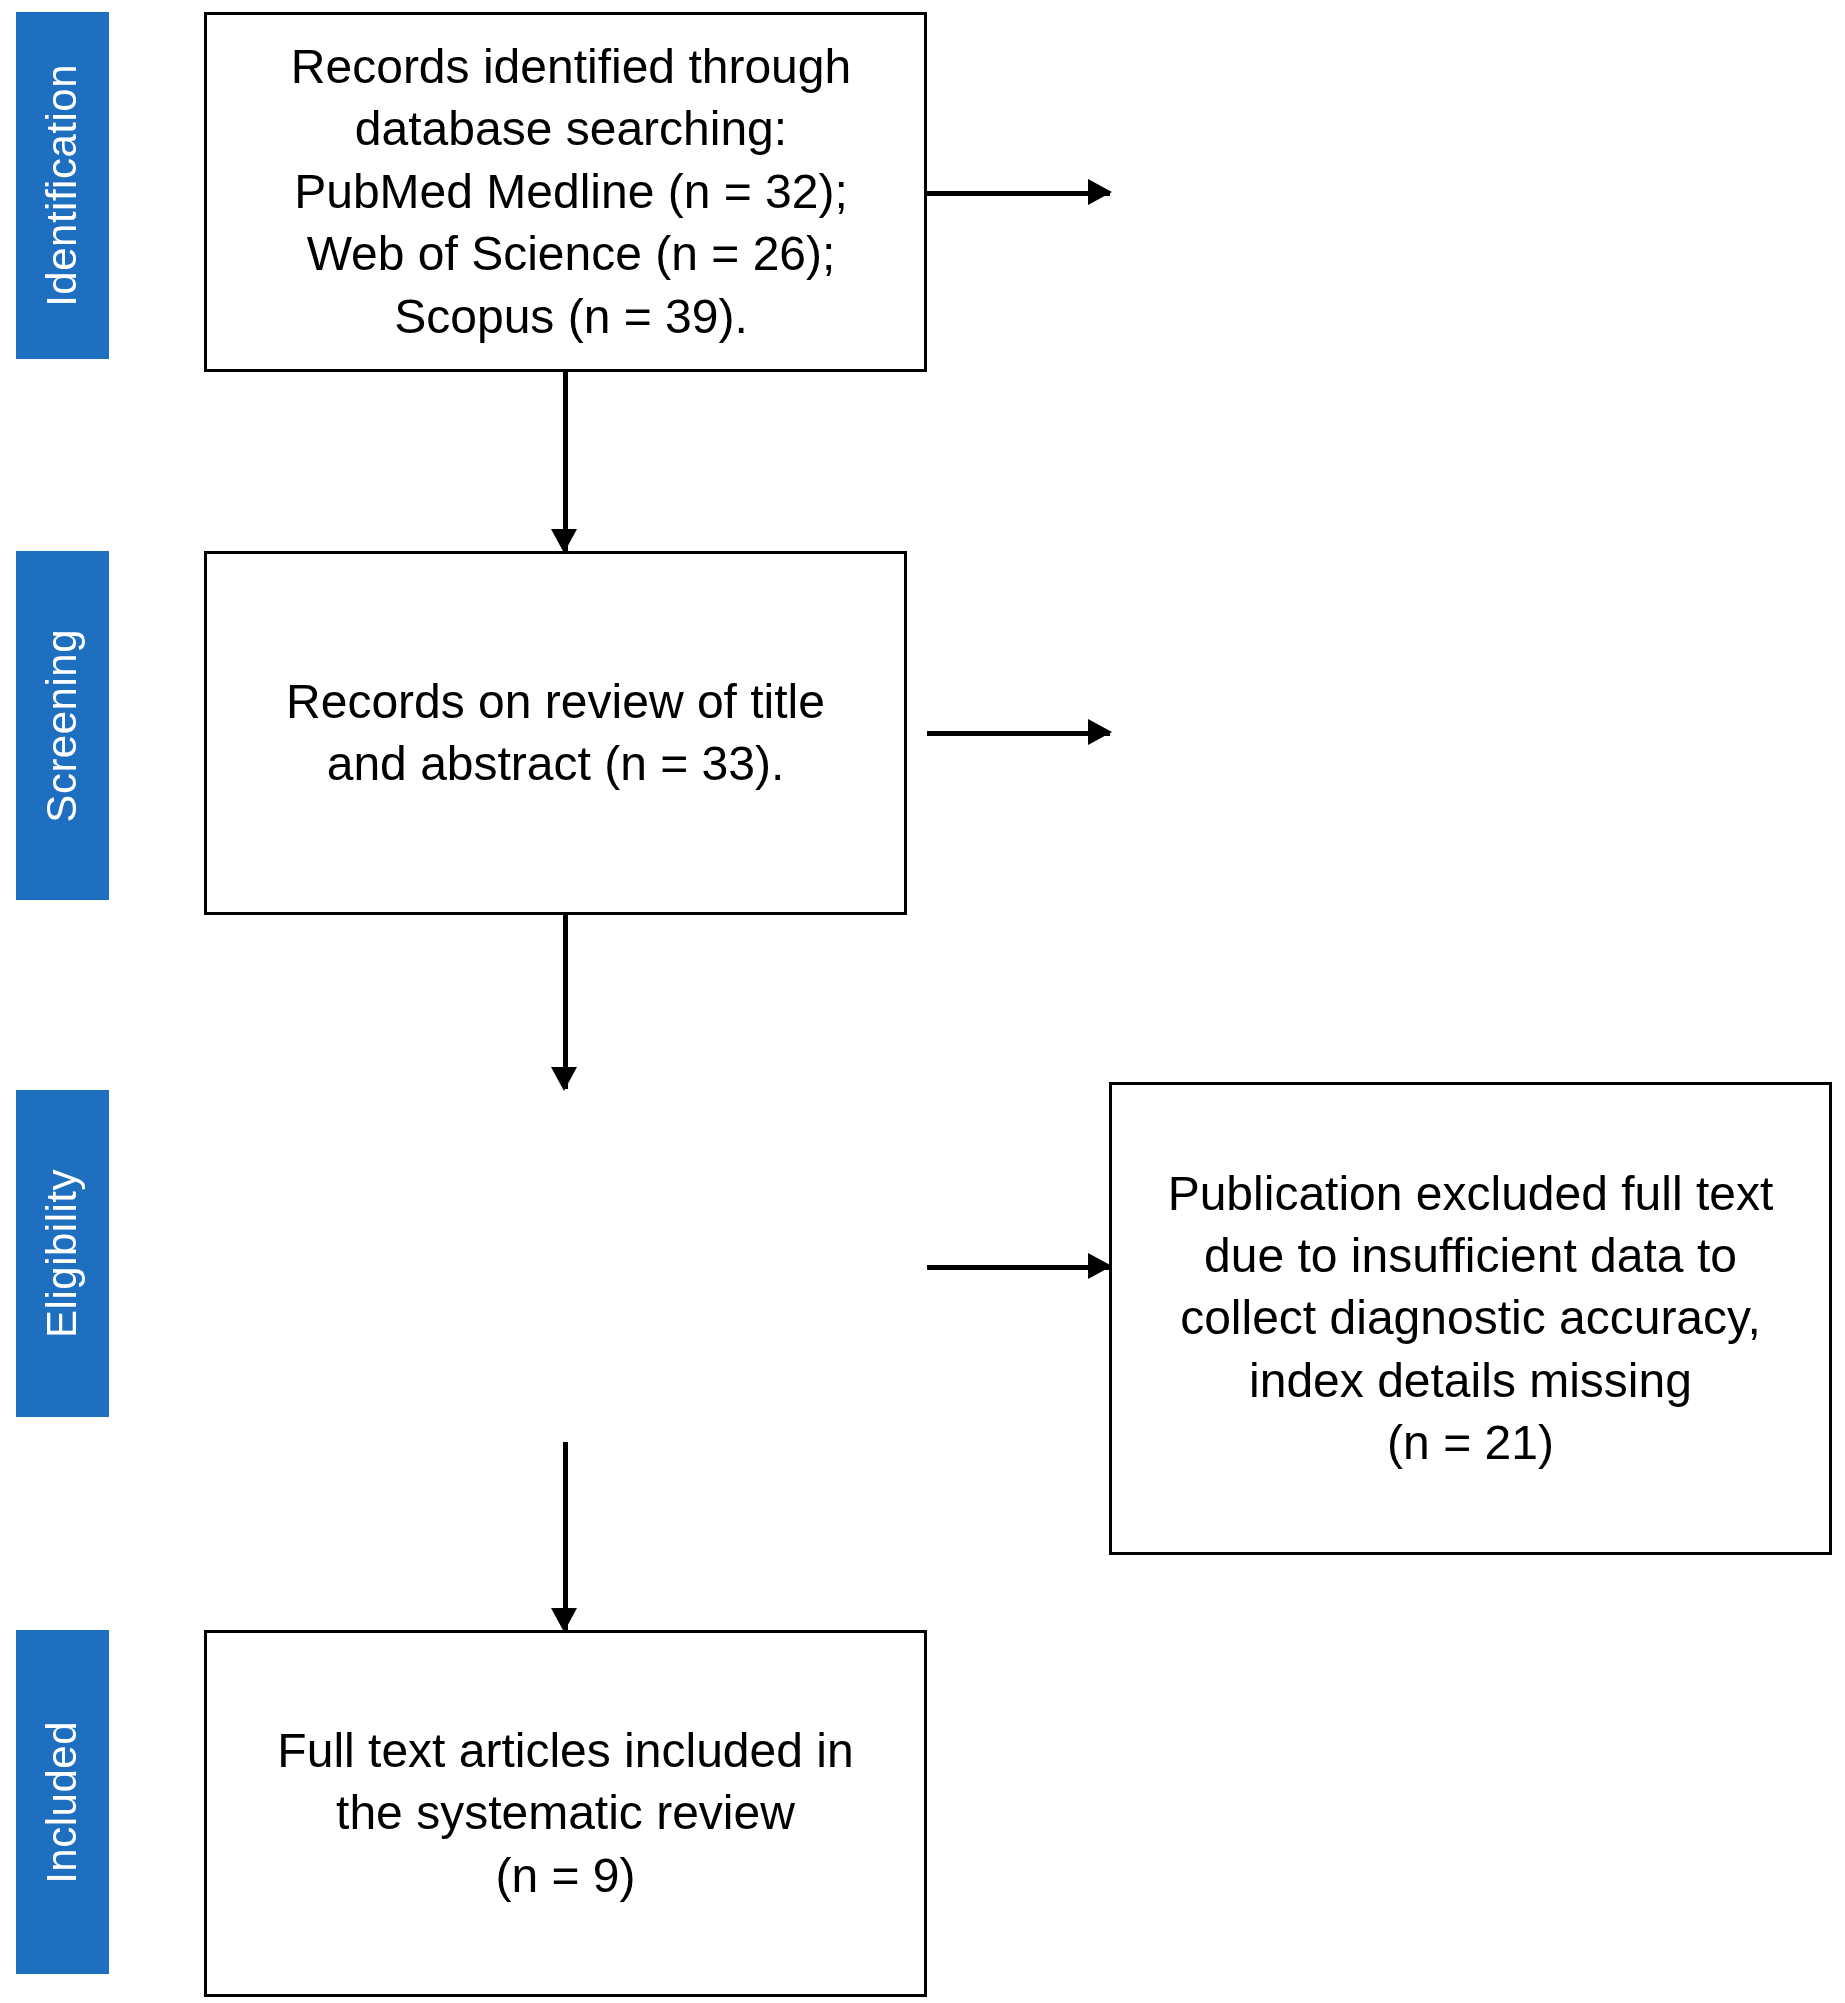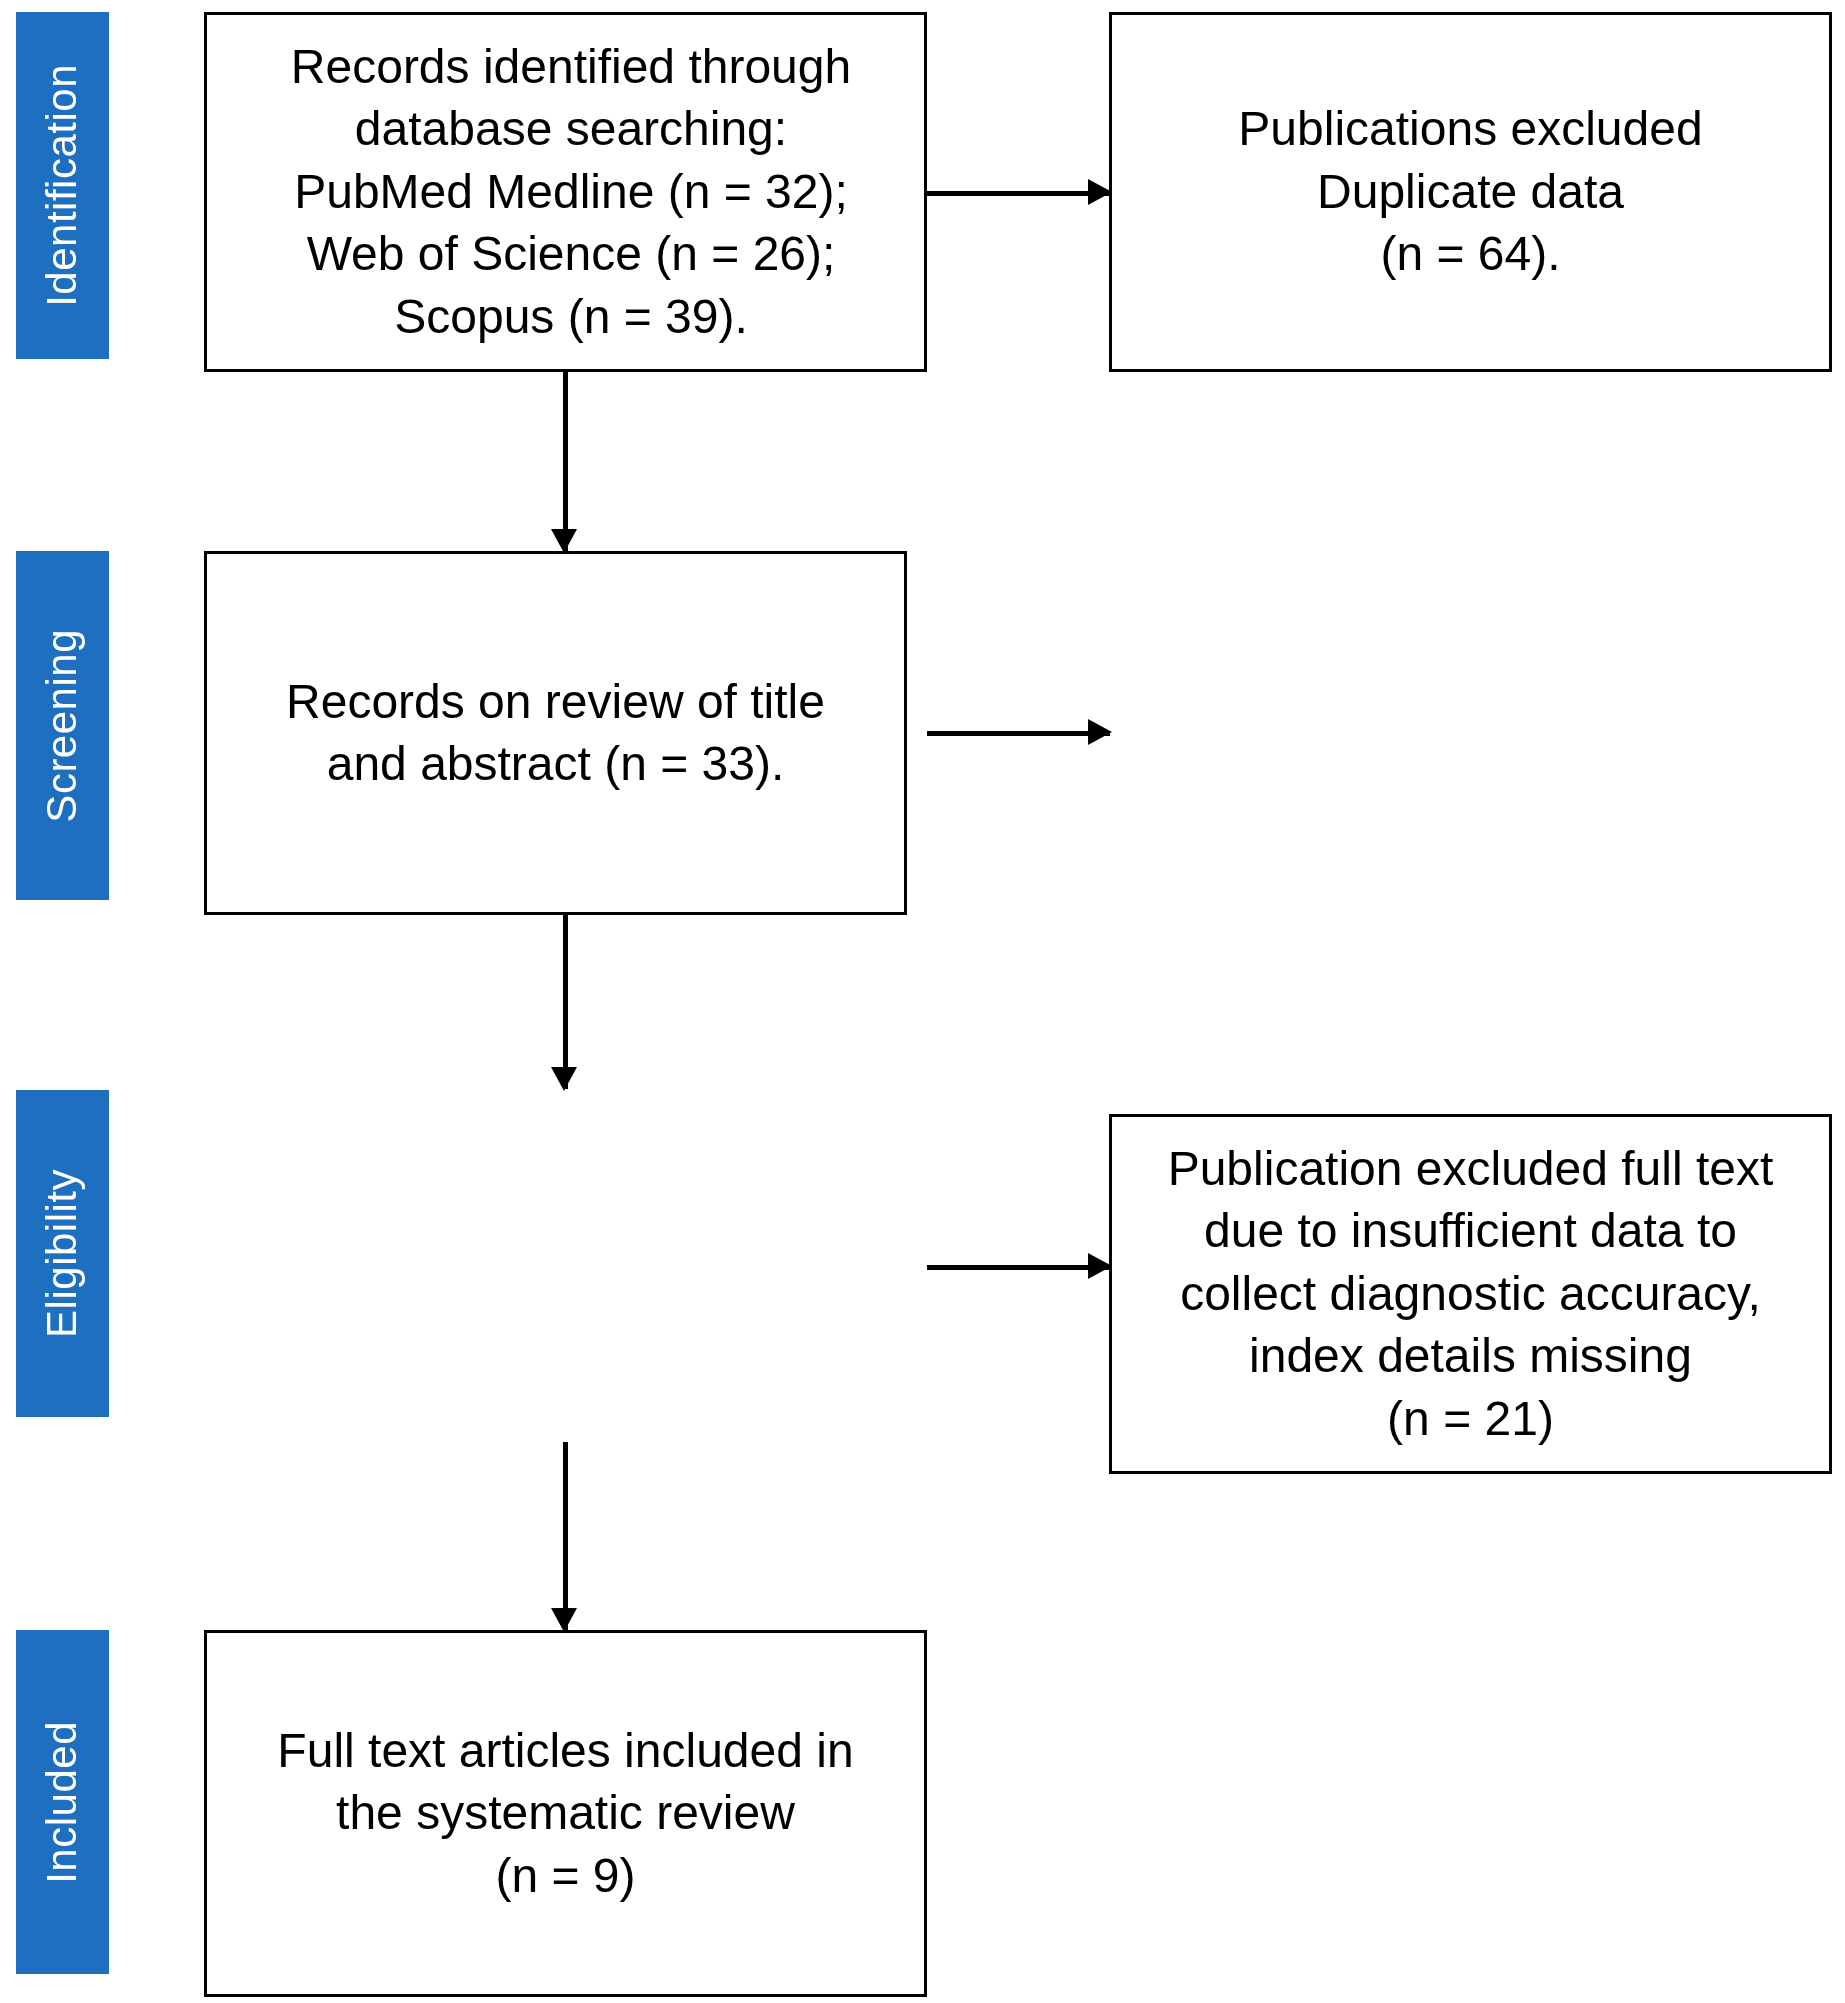--- a/index.html
+++ b/index.html
@@ -111,25 +111,20 @@
 PubMed Medline (n = 32);
 Web of Science (n = 26);
 Scopus (n = 39).</div>
   </div>
 
   <div class="h-arrow" style="left:927px; top:191px; width:183px;">
     <span class="shaft"></span>
     <span class="head"></span>
   </div>
 
-  <div class="node-box" style="left:1109px; top:12px; width:723px; height:360px;">
-    <div class="node-text">Publications excluded
-Duplicate data
-(n = 64).</div>
-  </div>
 
   <div class="v-arrow" style="left:563px; top:372px; height:179px;">
     <span class="shaft"></span>
     <span class="head"></span>
   </div>
 
   <div class="stage-bar" style="left:15.6px; top:551px; width:93px; height:349px;">
     <span class="stage-label">Screening</span>
   </div>
 
@@ -152,21 +147,21 @@
   <div class="stage-bar" style="left:15.6px; top:1090px; width:93px; height:327px;">
     <span class="stage-label">Eligibility</span>
   </div>
 
 
   <div class="h-arrow" style="left:927px; top:1265px; width:183px;">
     <span class="shaft"></span>
     <span class="head"></span>
   </div>
 
-  <div class="node-box" style="left:1109px; top:1114px; width:723px; height:360px;">
+  <div class="node-box" style="left:1109px; top:1082px; width:723px; height:473px;">
     <div class="node-text">Publication excluded full text
 due to insufficient data to
 collect diagnostic accuracy,
 index details missing
 (n = 21)</div>
   </div>
 
   <div class="v-arrow" style="left:563px; top:1442px; height:188px;">
     <span class="shaft"></span>
     <span class="head"></span>

